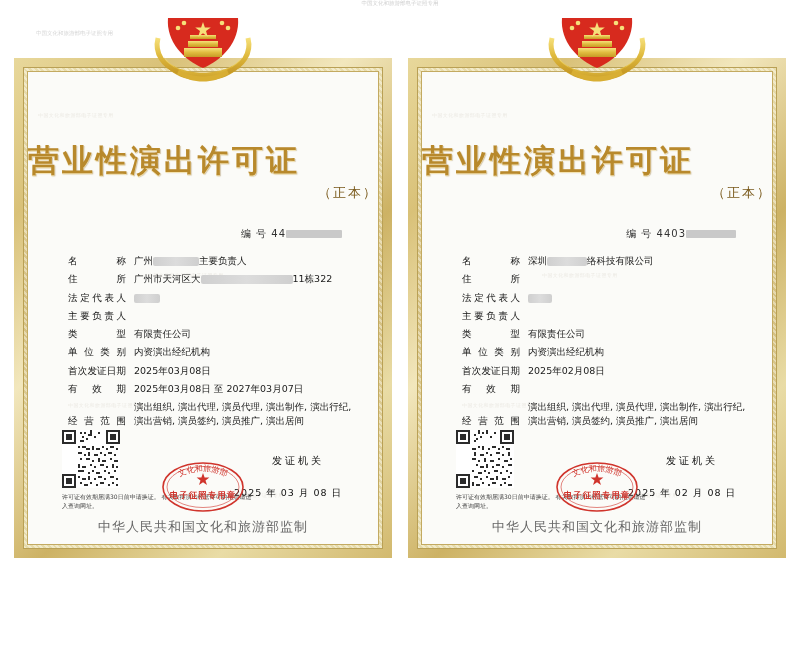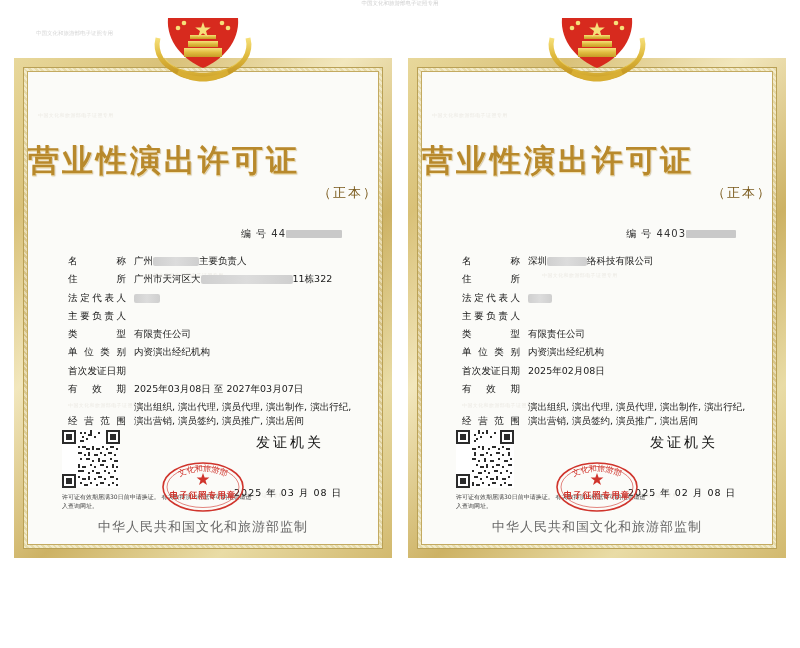--- a/index.html
+++ b/index.html
@@ -164,22 +164,22 @@
     left: 34px;
     bottom: 56px;
     width: 58px;
     height: 58px;
     background: #fff;
   }
 
   .issuer {
     position: absolute;
     right: 54px;
-    bottom: 92px;
-    font-size: 14px;
+    bottom: 76px;
+    font-size: 10px;
     letter-spacing: 3px;
     color: #111;
   }
   .issue-date {
     position: absolute;
     right: 36px;
     bottom: 44px;
     font-size: 9.5px;
     color: #111;
     letter-spacing: 1px;
@@ -291,20 +291,21 @@
             <div class="field-row">
               <div class="field-label">类  型</div>
               <div class="field-value">有限责任公司</div>
             </div>
             <div class="field-row">
               <div class="field-label">单位类别</div>
               <div class="field-value">内资演出经纪机构</div>
             </div>
             <div class="field-row">
               <div class="field-label">首次发证日期</div>
+              <div class="field-value">2025年03月08日</div>
             </div>
             <div class="field-row">
               <div class="field-label">有 效 期</div>
               <div class="field-value">2025年03月08日 至 2027年03月07日</div>
             </div>
             <div class="field-row">
               <div class="field-label">经营范围</div>
               <div class="field-value">演出组织, 演出代理, 演员代理, 演出制作, 演出行纪, 演出营销, 演员签约, 演员推广, 演出居间</div>
             </div>
           </div>

